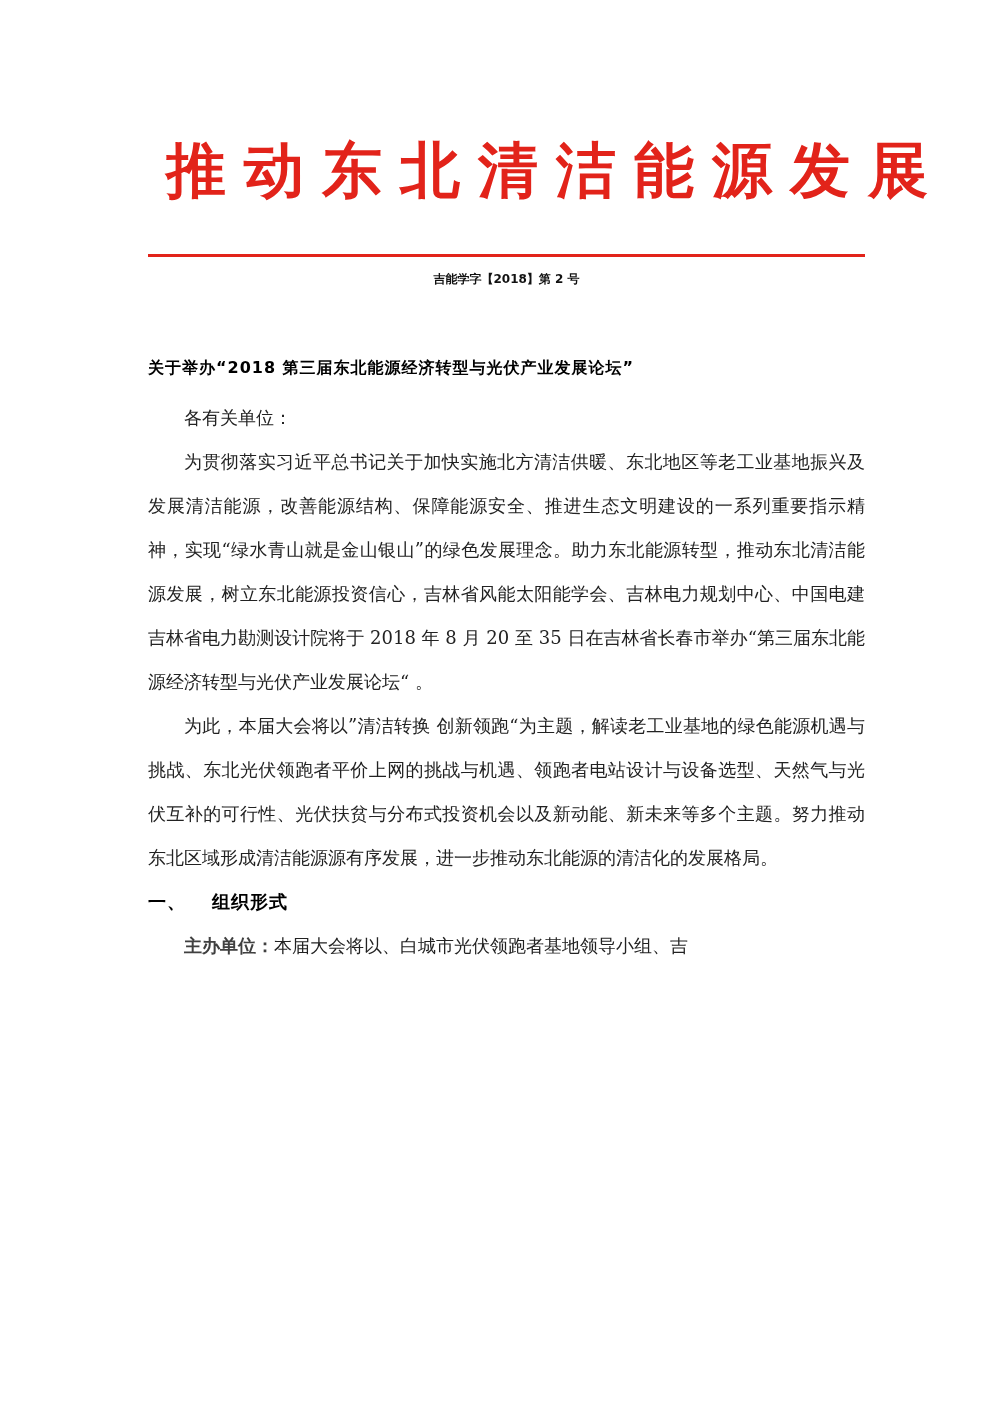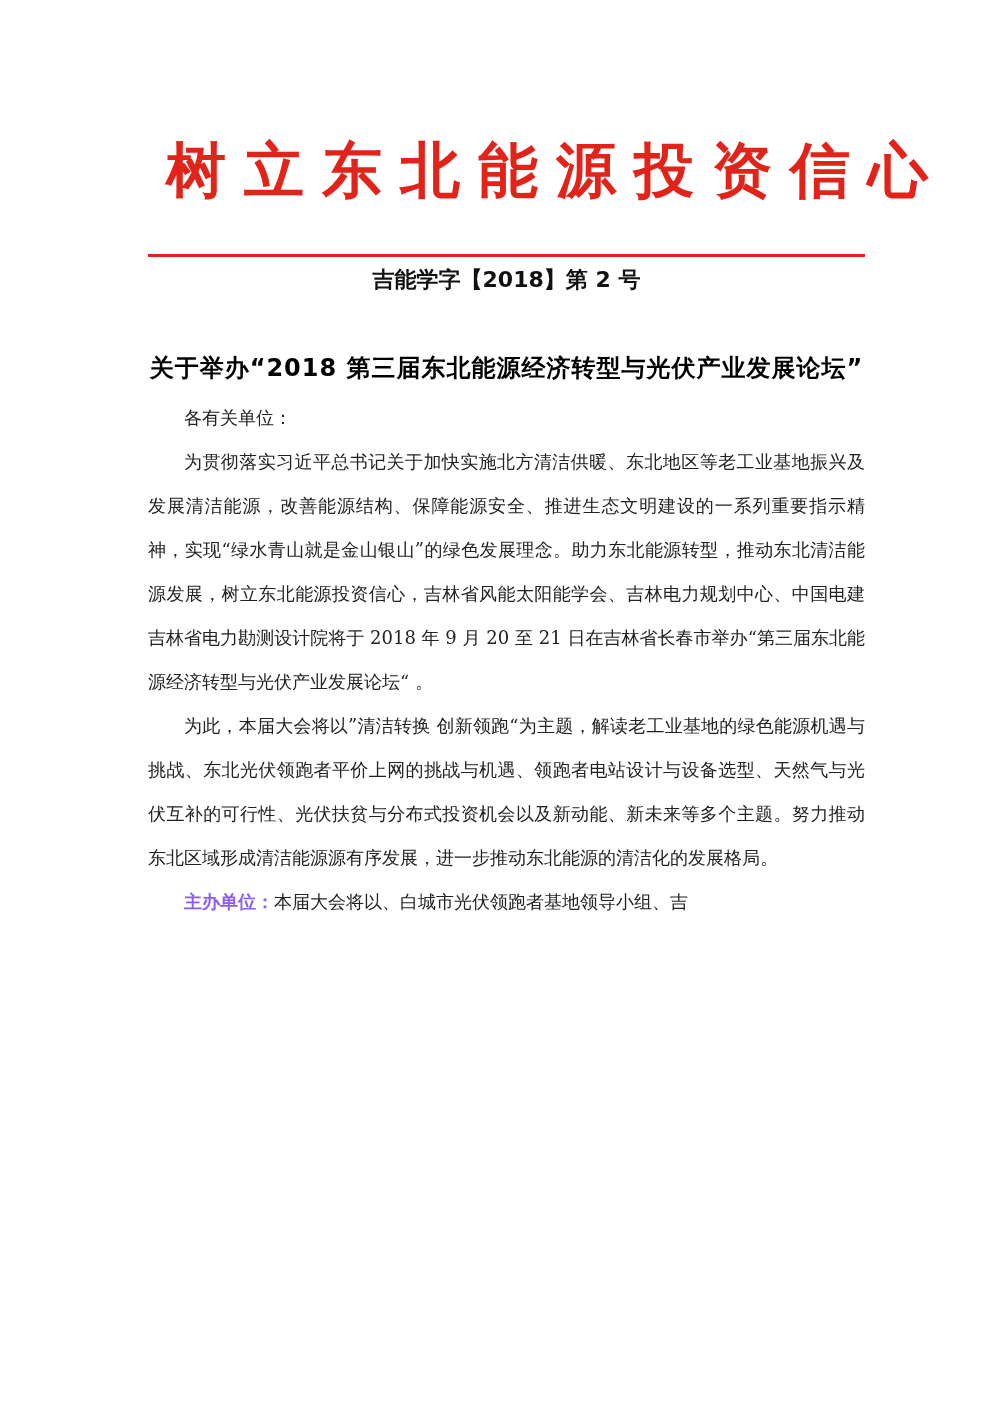--- a/index.html
+++ b/index.html
@@ -35,29 +35,28 @@
   }
   .red-line {
     margin-top: 52px;
     height: 0;
     border-top: 3px solid #e2231a;
     width: 100%;
   }
   .doc-number {
     margin-top: 12px;
     text-align: center;
-    font-size: 22px;
+    font-size: 12px;
     line-height: 21px;
     font-weight: bold;
     color: #111111;
   }
   .doc-title {
     margin: 60px 0 0 0;
-    text-align: center;
-    font-size: 24px;
+    font-size: 16px;
     line-height: 36px;
     font-weight: bold;
     color: #000000;
     letter-spacing: 1px;
   }
   .doc-title2 {
     margin-top: 44px;
   }
   
   .body-text {
@@ -78,44 +77,45 @@
     color: #000000;
     text-indent: 0 !important;
     letter-spacing: 1px;
   }
   .section-heading .section-title {
     margin-left: 26px;
   }
   .organizer-label {
     font-family: Liberation Sans, sans-serif;
     font-weight: bold;
-    color: #8b5cf6;
+    color: #404040;
   }
 </style>
 </head>
 <body>
 
 <div class="page">
 
-  <h1 class="org-title">树立东北能源投资信心</h1>
+  <h1 class="org-title">推动东北清洁能源发展</h1>
 
   <div class="red-line"></div>
 
   <div class="doc-number">吉能学字【2018】第 2 号</div>
 
   <h2 class="doc-title">关于举办“2018 第三届东北能源经济转型与光伏产业发展论坛”</h2>
 
 
   <div class="body-text">
 
     <p>各有关单位：</p>
 
 
-    <p>为贯彻落实习近平总书记关于加快实施北方清洁供暖、东北地区等老工业基地振兴及发展清洁能源，改善能源结构、保障能源安全、推进生态文明建设的一系列重要指示精神，实现“绿水青山就是金山银山”的绿色发展理念。助力东北能源转型，推动东北清洁能源发展，树立东北能源投资信心，吉林省风能太阳能学会、吉林电力规划中心、中国电建吉林省电力勘测设计院将于 2018 年 9 月 20 至 21 日在吉林省长春市举办“第三届东北能源经济转型与光伏产业发展论坛“ 。</p>
+    <p>为贯彻落实习近平总书记关于加快实施北方清洁供暖、东北地区等老工业基地振兴及发展清洁能源，改善能源结构、保障能源安全、推进生态文明建设的一系列重要指示精神，实现“绿水青山就是金山银山”的绿色发展理念。助力东北能源转型，推动东北清洁能源发展，树立东北能源投资信心，吉林省风能太阳能学会、吉林电力规划中心、中国电建吉林省电力勘测设计院将于 2018 年 8 月 20 至 35 日在吉林省长春市举办“第三届东北能源经济转型与光伏产业发展论坛“ 。</p>
 
     <p>为此，本届大会将以”清洁转换 创新领跑“为主题，解读老工业基地的绿色能源机遇与挑战、东北光伏领跑者平价上网的挑战与机遇、领跑者电站设计与设备选型、天然气与光伏互补的可行性、光伏扶贫与分布式投资机会以及新动能、新未来等多个主题。努力推动东北区域形成清洁能源源有序发展，进一步推动东北能源的清洁化的发展格局。</p>
 
+    <p class="section-heading"><span>一、</span><span class="section-title">组织形式</span></p>
 
     <p><span class="organizer-label">主办单位：</span><span>本届大会将以、白城市光伏领跑者基地领导小组、吉</span></p>
 
   </div>
 
 </div>
 
 </body></html>

